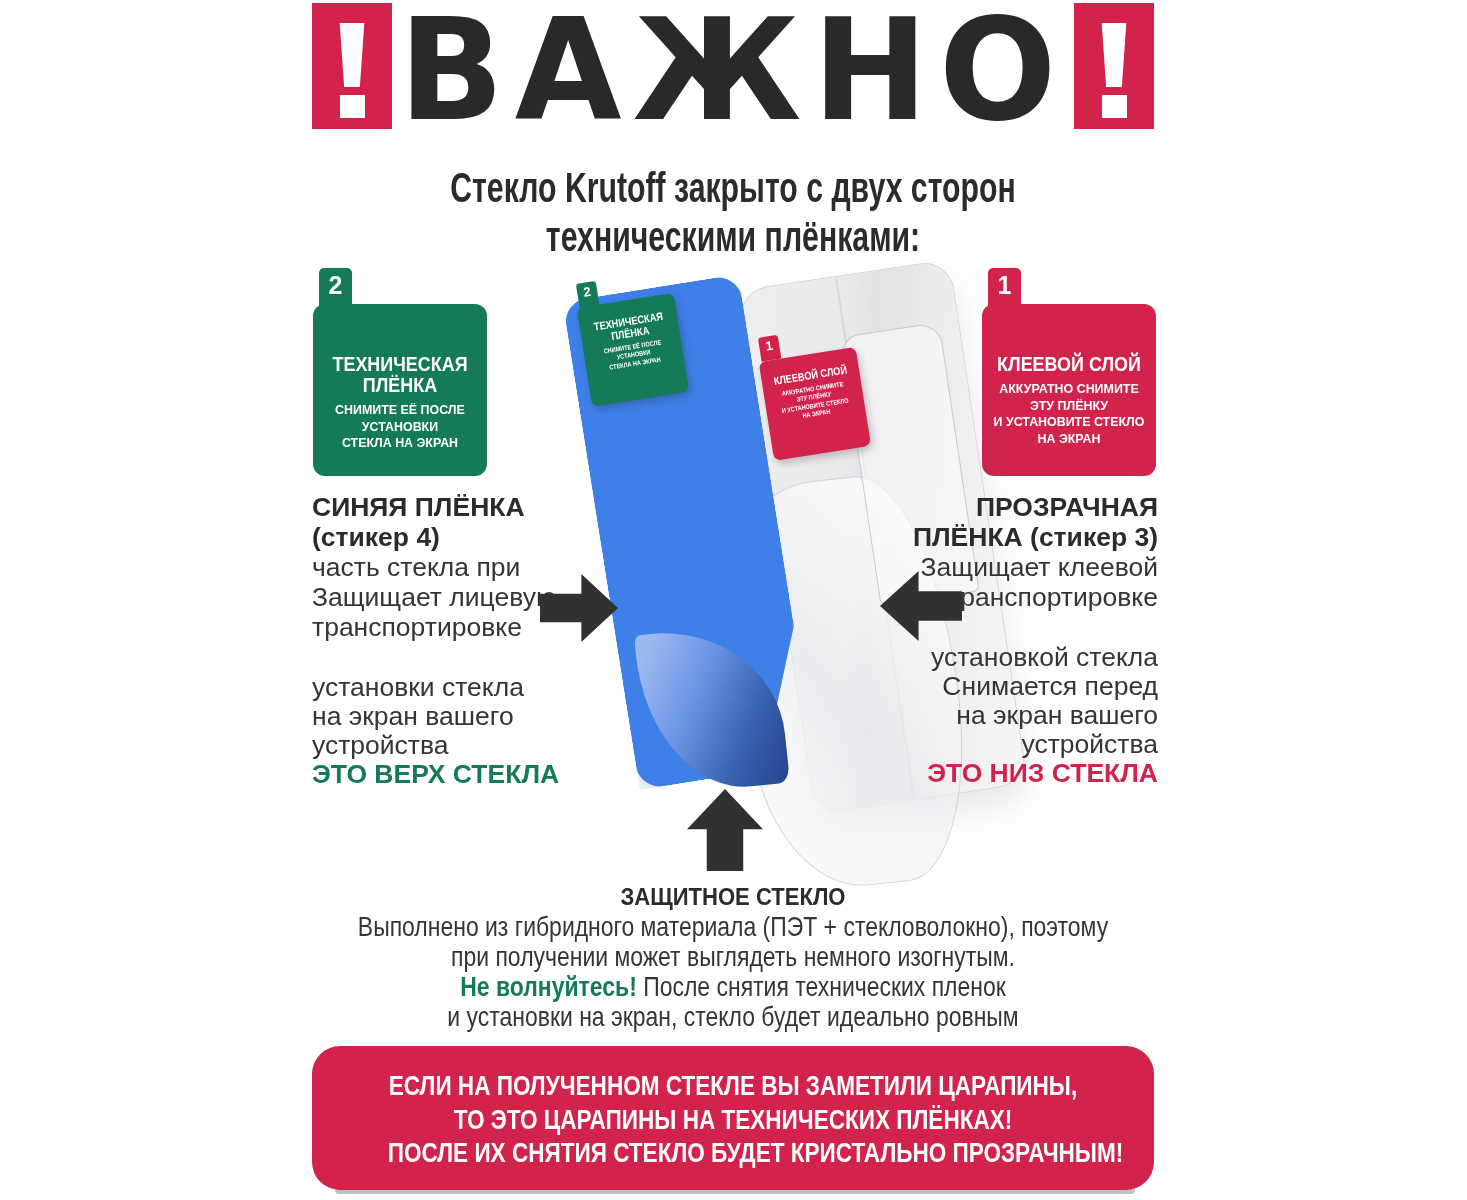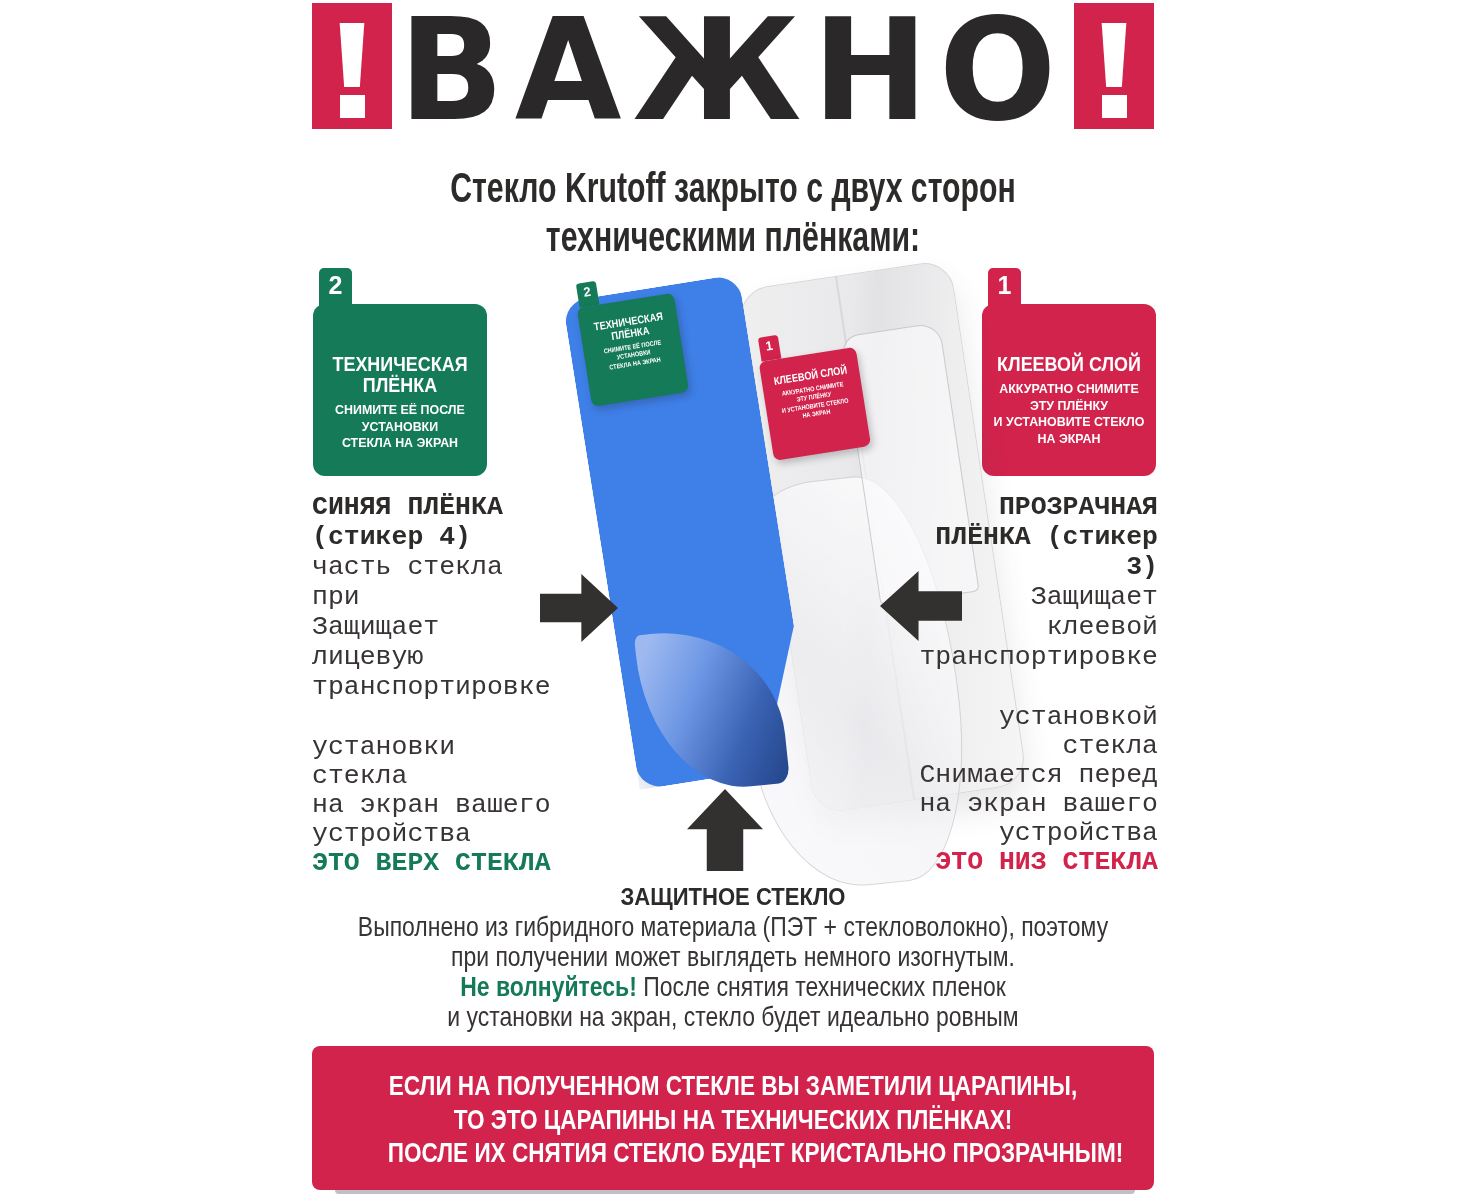--- a/index.html
+++ b/index.html
@@ -93,42 +93,42 @@
   .m-lines{margin-top:4px;font-weight:bold;font-size:6.6px;line-height:8.4px;transform:scaleX(.84);transform-origin:50% 0;white-space:nowrap;}
   
   .arrow{position:absolute;background:var(--arrow_dark,#333130);z-index:40;}
   .arrow-right{left:540px;top:574px;width:78px;height:68px;
     clip-path:polygon(0 29%,53% 29%,53% 0,100% 50%,53% 100%,53% 71%,0 71%);}
   .arrow-left{left:880px;top:571px;width:82px;height:70px;
     clip-path:polygon(100% 29%,47% 29%,47% 0,0 50%,47% 100%,47% 71%,100% 71%);}
   .arrow-up{left:687px;top:789px;width:76px;height:82px;
     clip-path:polygon(50% 0,100% 49%,74% 49%,74% 100%,26% 100%,26% 49%,0 49%);}
   
-  .info-col{position:absolute;top:492px;width:250px;font-size:26.5px;line-height:30px;color:#373433;z-index:30;font-family:Liberation Mono, monospace;}
+  .info-col{position:absolute;top:492px;width:250px;font-size:26.5px;line-height:30px;color:#373433;z-index:30;}
   .info-col.left-col{left:312px;text-align:left;}
   .info-col.right-col{left:908px;text-align:right;}
   .info-col .col-heading{font-weight:bold;color:#2d2b2a;}
   .info-col .block2{margin-top:31px;line-height:29px;}
   .hl-green{font-weight:bold;color:var(--accent_green,#147a57);}
   .hl-red{font-weight:bold;color:var(--accent_red,#d2234d);}
   
   .glass-title{
     position:absolute;left:433px;top:883px;width:600px;text-align:center;
     font-weight:bold;font-size:24.5px;color:#2d2b2a;z-index:30;
     transform:scaleX(.9);transform-origin:50% 0;white-space:nowrap;
   }
   .glass-par{
     position:absolute;left:233px;top:912px;width:1000px;text-align:center;
     font-size:28px;line-height:30px;color:#373433;z-index:30;
     transform:scaleX(.82);transform-origin:50% 0;white-space:nowrap;
   }
   
   .banner-shadow{position:absolute;left:335px;top:1184px;width:800px;height:10px;background:#c0c0c4;border-radius:4px;z-index:1;}
   .banner{
-    position:absolute;left:312px;top:1046px;width:842px;height:144px;border-radius:8px;
+    position:absolute;left:312px;top:1046px;width:842px;height:144px;border-radius:28px;
     background:var(--accent_red,#d2234d);z-index:2;color:#fff;text-align:center;
     font-weight:bold;font-size:27.5px;line-height:33.5px;box-sizing:border-box;padding-top:23px;
   }
   .banner-inner{transform:scaleX(.82);transform-origin:50% 0;white-space:nowrap;}
 </style>
 </head>
 <body>
 
 <div class="stage">
 

